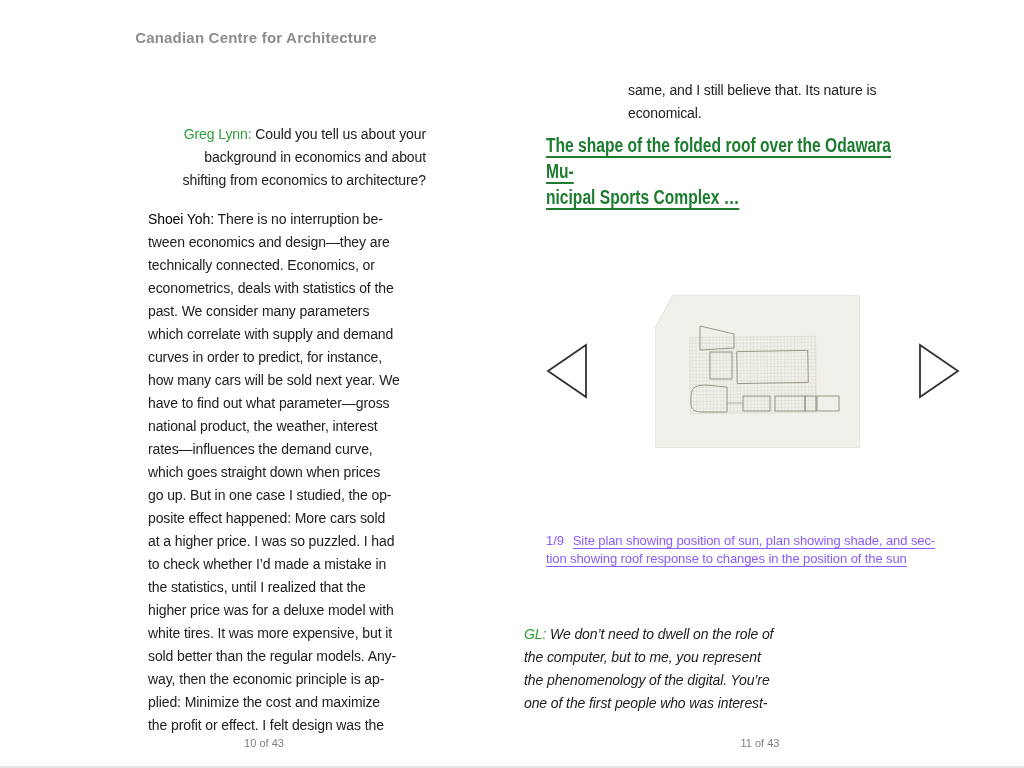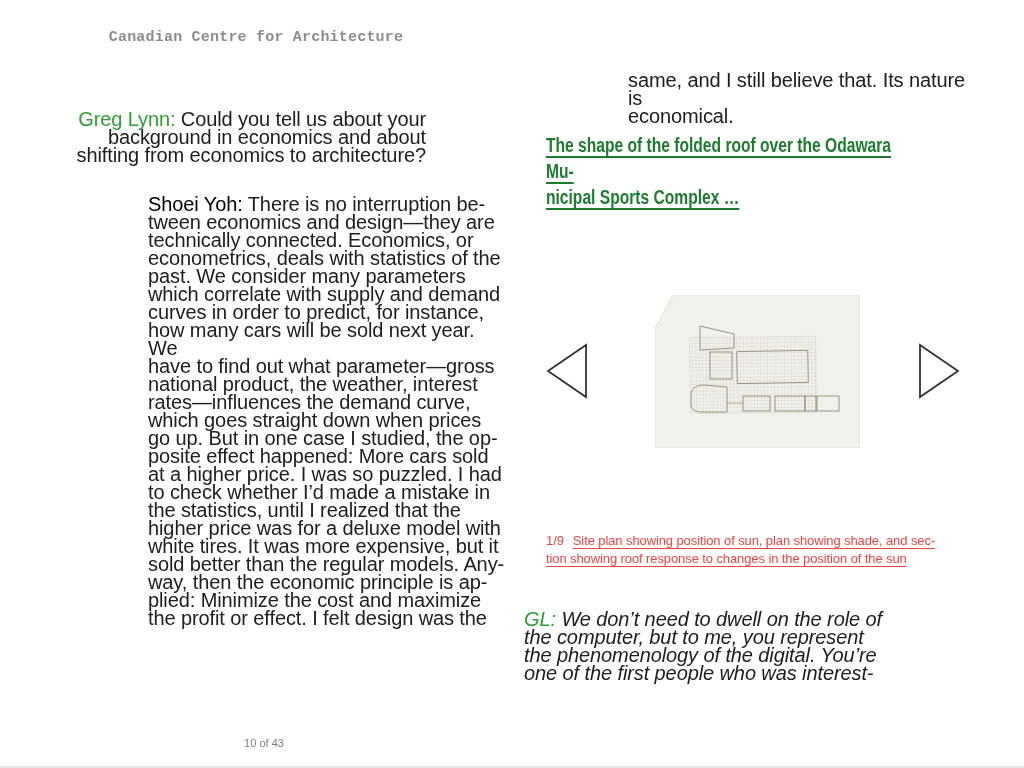--- a/index.html
+++ b/index.html
@@ -3,43 +3,43 @@
 <meta charset="utf-8">
 <style>
   html,body{margin:0;padding:0;background:#ffffff;}
   .canvas{
     position:relative;width:1024px;height:768px;background:#ffffff;
     font-family:"Liberation Sans","DejaVu Sans",sans-serif;color:#202020;
     overflow:hidden;
   }
   .abs{position:absolute;}
   .body-text{
-    font-size:20px;line-height:18px;letter-spacing:-0.1px;
-    white-space:pre-line;color:#202020;
+    font-size:14px;line-height:23px;letter-spacing:-0.1px;
+    white-space:pre-line;color:#202020;margin-top:8px;
   }
   .green{color:#2f9e37;}
   .blue{color:#000000;}
   .page-header{
     position:absolute;top:28px;width:512px;text-align:center;
-    font-weight:bold;font-size:15px;line-height:20px;color:#8d8d8d;letter-spacing:0.2px;font-family:Liberation Mono, monospace;
+    font-weight:bold;font-size:15px;line-height:20px;color:#8d8d8d;letter-spacing:0.2px;
   }
   .page-footer{
     position:absolute;top:735px;width:512px;text-align:center;
     font-size:11px;line-height:16px;color:#7f7f7f;
   }
   .section-heading{
     position:absolute;left:546px;top:132px;
     font-size:20px;line-height:26px;font-weight:bold;color:#1d7c2f;
     white-space:pre-line;transform:scaleX(0.78);transform-origin:0 0;
     text-decoration:underline;text-underline-offset:4px;text-decoration-thickness:1.5px;
     cursor:pointer;
   }
   .figure-caption{
     position:absolute;left:546px;top:532px;width:432px;
-    font-size:13px;line-height:17.5px;color:#ef4444;letter-spacing:-0.1px;
+    font-size:13px;line-height:17.5px;color:#8b5cf6;letter-spacing:-0.1px;
   }
   .cap-index{padding-right:9px;}
   .cap-link{
     white-space:pre-line;text-decoration:underline;
     text-underline-offset:3px;cursor:pointer;
   }
   .nav-arrow{position:absolute;top:342px;cursor:pointer;}
   .figure-svg{position:absolute;left:655px;top:295px;cursor:pointer;}
   .bottom-edge{position:absolute;left:0;bottom:0;width:1024px;height:2px;background:#e3e3e3;}
 </style>
@@ -127,15 +127,16 @@
 tion showing roof response to changes in the position of the sun</span>
   </div>
 
   <div class="abs body-text" style="left:524px;top:592px;width:360px;font-style:italic;">
     <span class="green">GL:</span><span> We don’t need to dwell on the role of
 the computer, but to me, you represent
 the phenomenology of the digital. You’re
 one of the first people who was interest-</span>
   </div>
 
+  <div class="page-footer" style="left:504px;">11 of 43</div>
 
   <div class="bottom-edge"></div>
 </div>
 
 </body></html>

